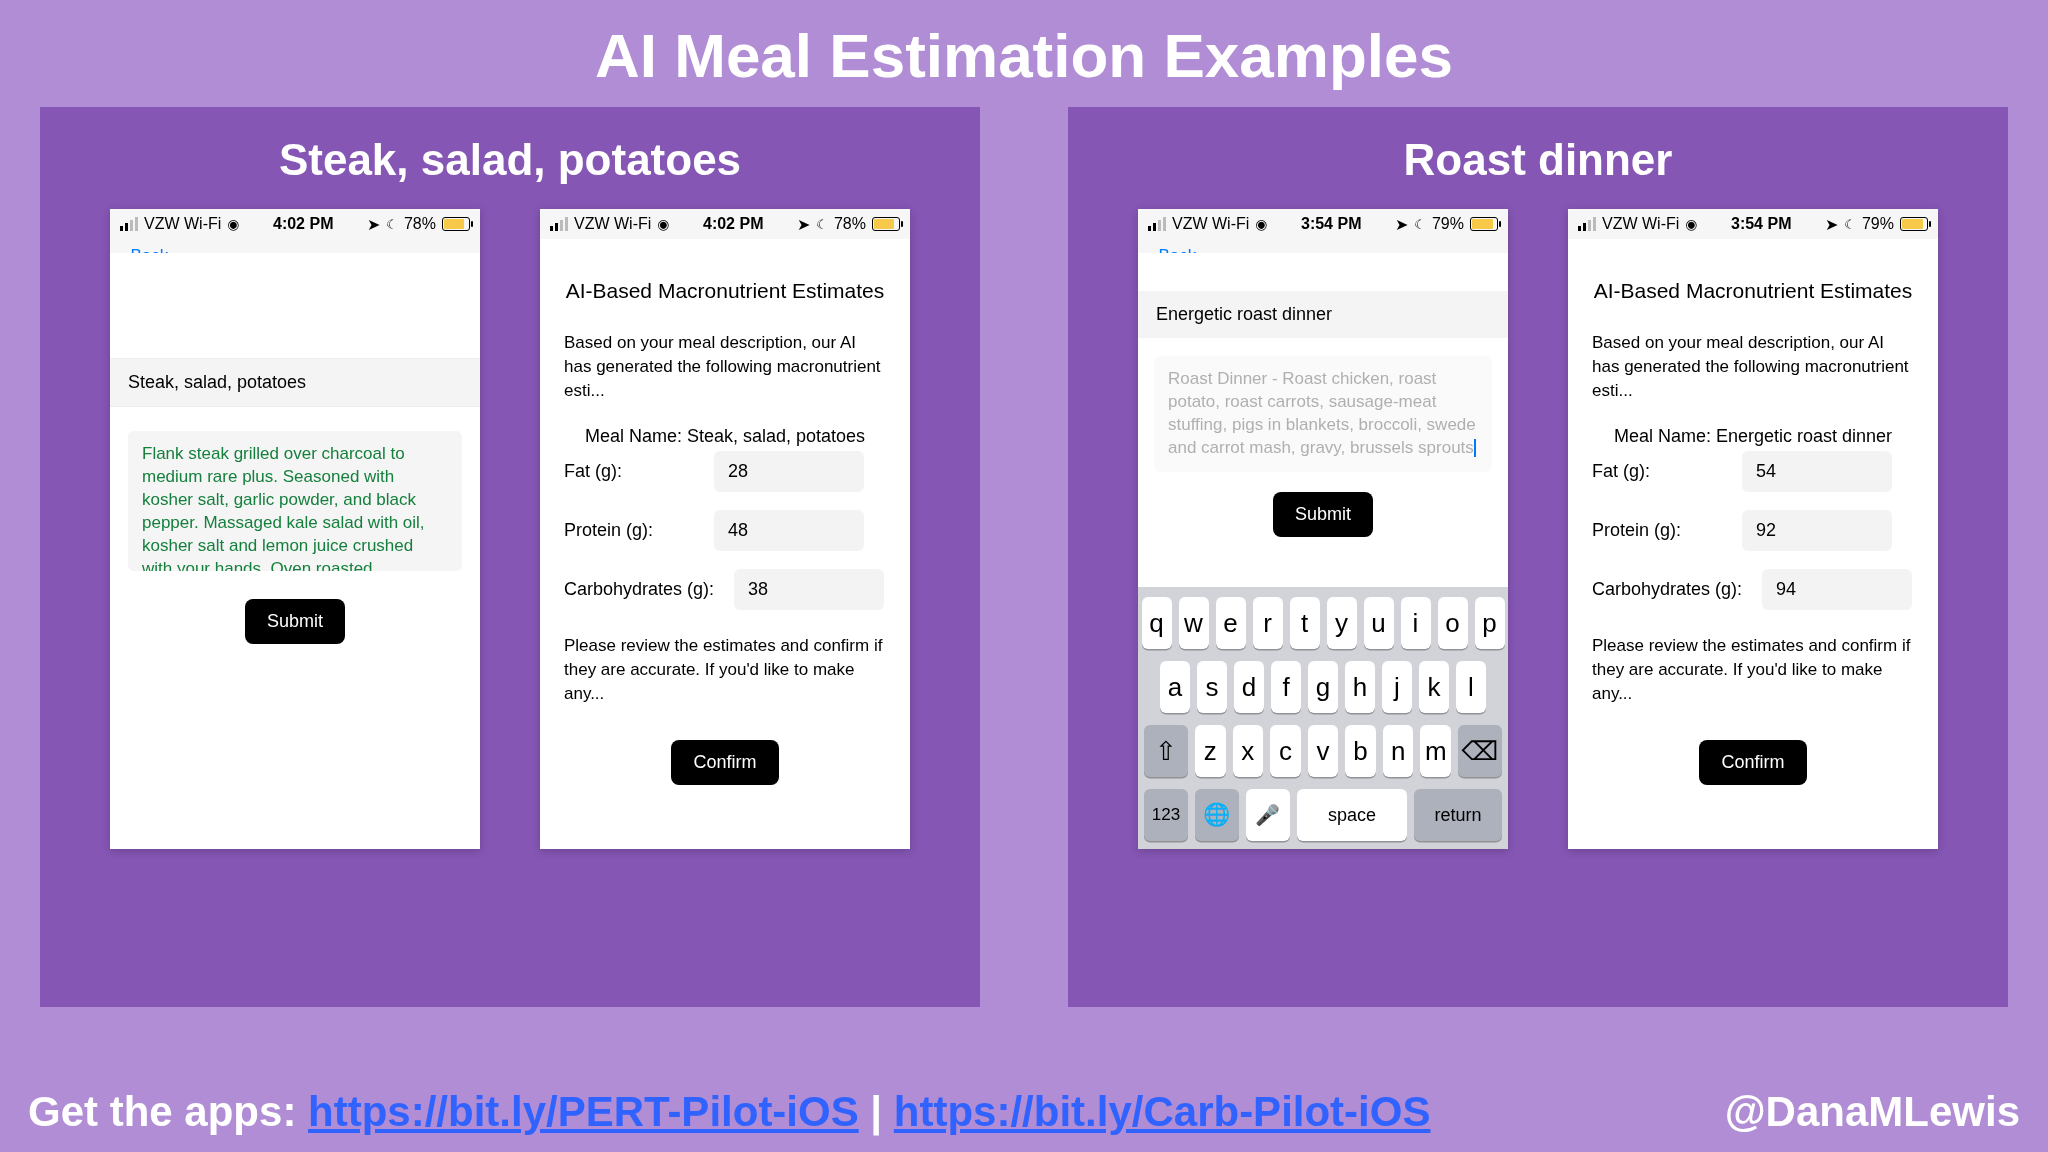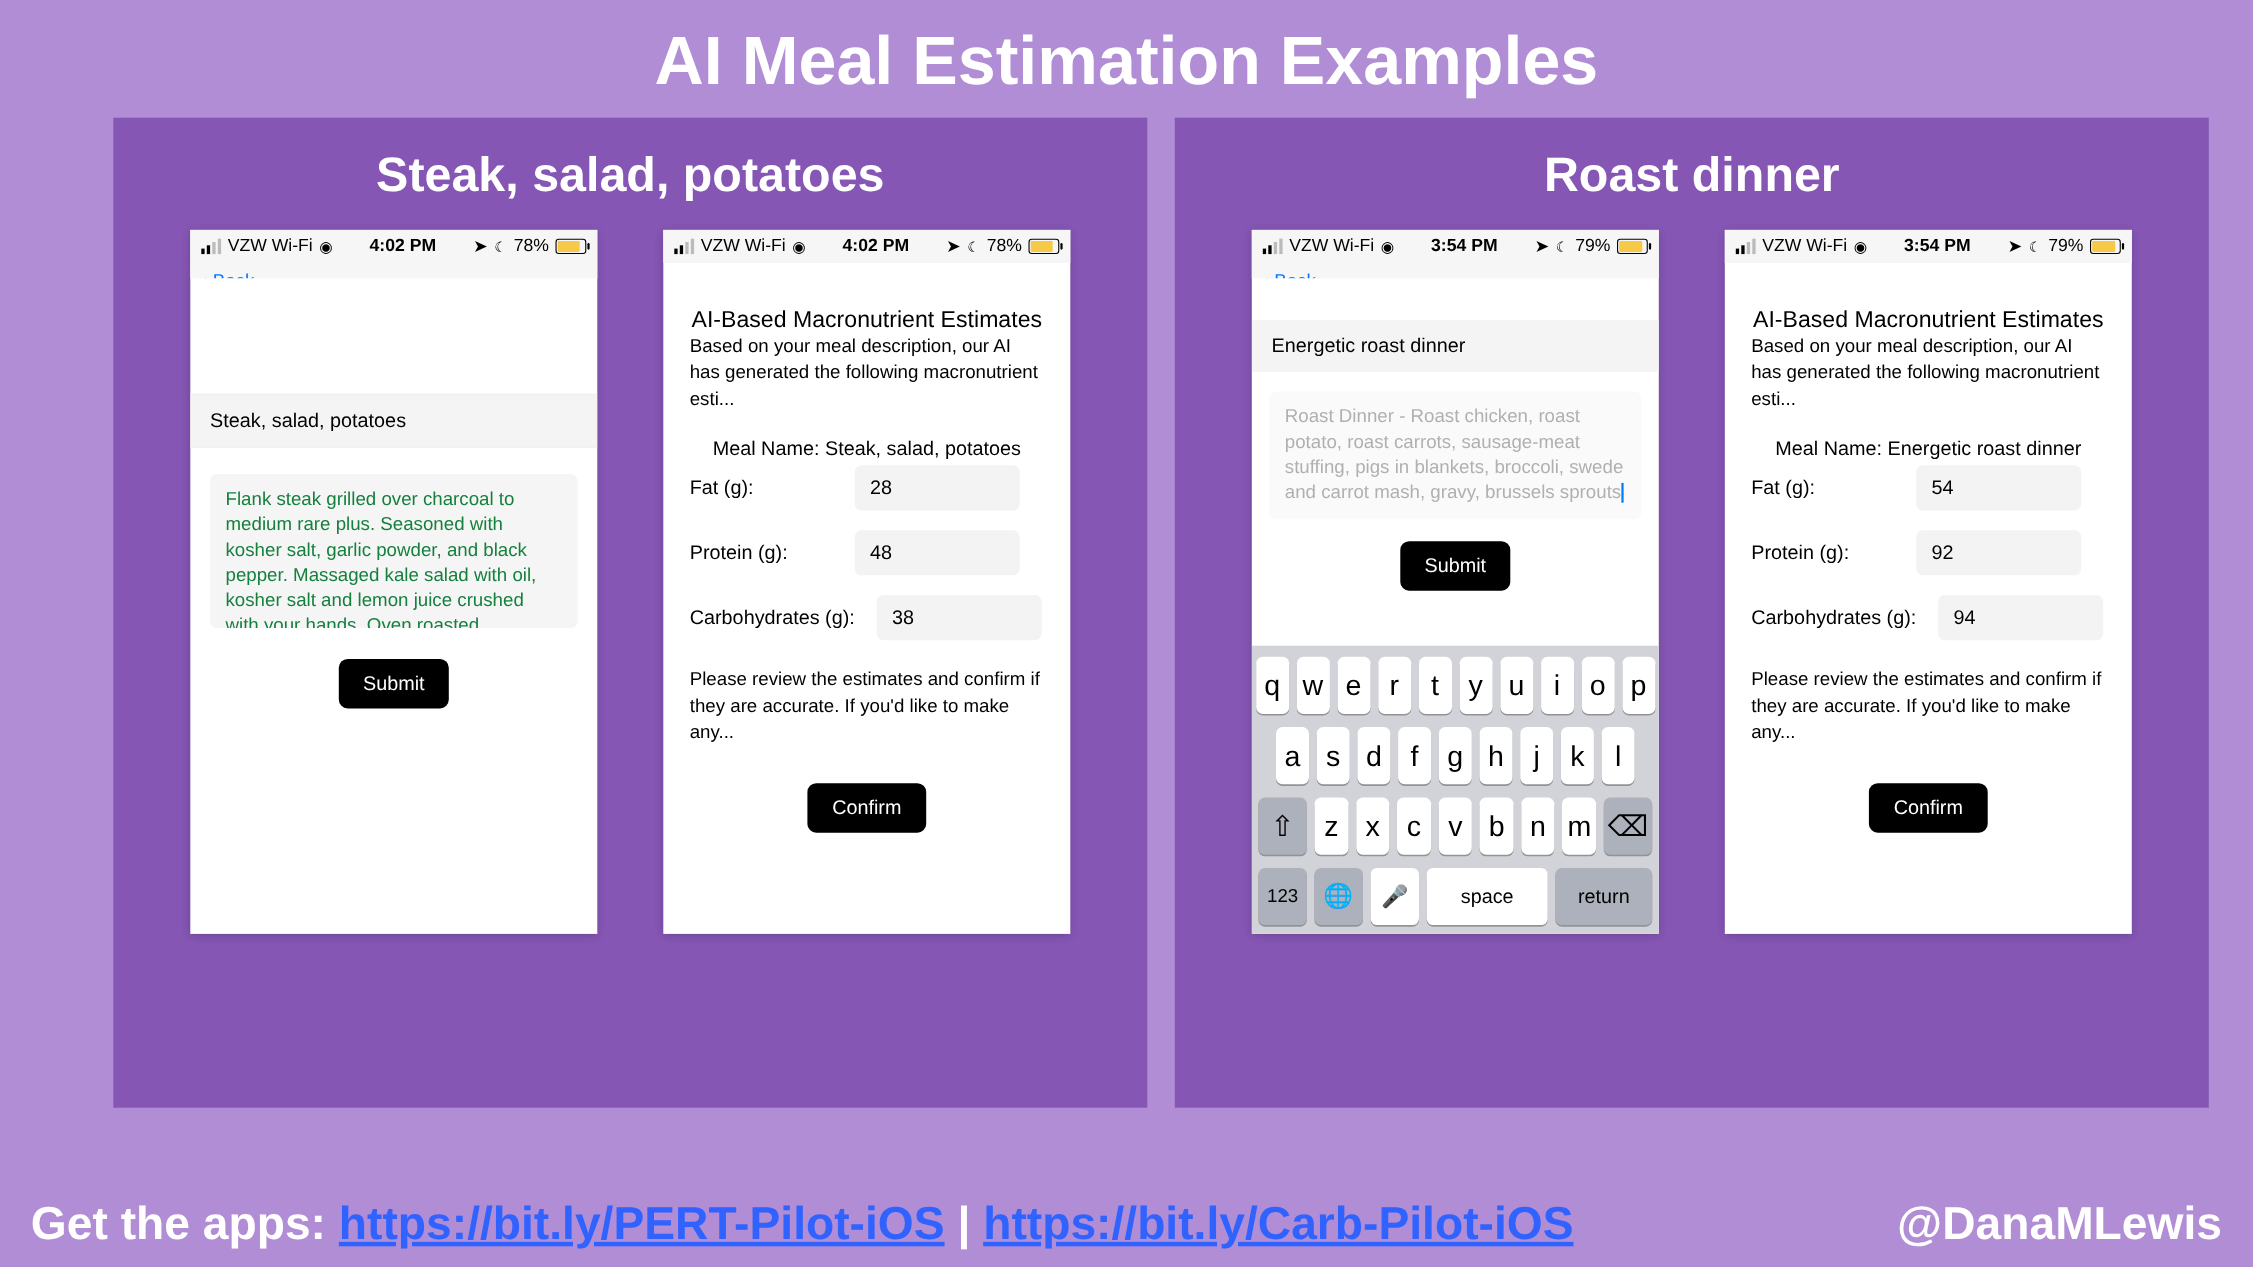--- a/index.html
+++ b/index.html
@@ -14,21 +14,21 @@
   .slide-title {
     text-align: center;
     color: #fff;
     font-size: 62px;
     font-weight: 700;
     padding: 20px 0 16px;
     font-family: "Segoe UI", Arial, sans-serif;
   }
   .panels {
     display: flex;
-    justify-content: flex-end;
+    justify-content: space-between;
     gap: 25px;
     padding: 0 40px;
   }
   .panel {
     background: #8556b4;
     width: 940px;
     height: 900px;
     position: relative;
   }
   .panel-title {
@@ -116,21 +116,21 @@
     border:none;
     border-radius:8px;
     padding:12px 22px;
     font-size:18px;
     font-weight:400;
     cursor:pointer;
   }
 
   
   .results { padding: 40px 24px 0; }
-  .results-title { font-size:21px; text-align:center; }
+  .results-title { font-size:21px; text-align:center; margin-bottom:28px; }
   .results-intro { font-size:17px; line-height:1.4; margin-bottom:24px; }
   .meal-name-line { text-align:center; font-size:18px; margin-bottom:4px; }
   .macro-row { display:flex; align-items:center; margin-bottom:18px; font-size:18px; }
   .macro-row label { width:150px; }
   .macro-row .val {
     background:#f3f3f3;
     border-radius:6px;
     padding:10px 14px;
     width:150px;
     font-size:18px;

